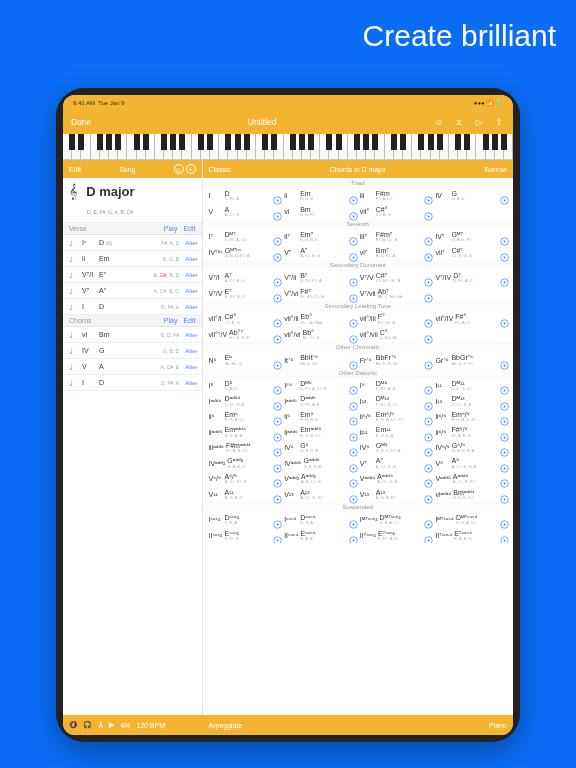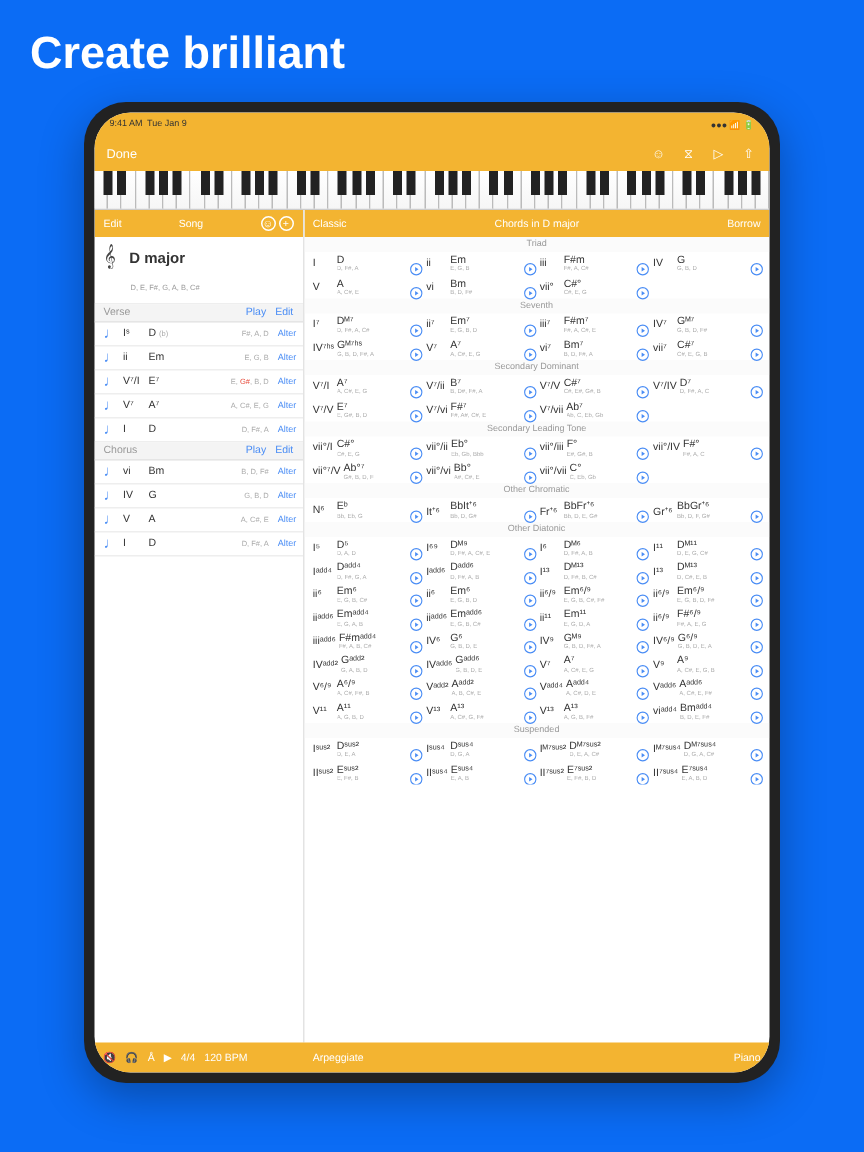--- a/index.html
+++ b/index.html
@@ -1,37 +1,37 @@
 <!DOCTYPE html>
 <html><head>
 <meta charset="utf-8">
 <style>
 *{margin:0;padding:0;box-sizing:border-box;font-family:-apple-system,BlinkMacSystemFont,"Helvetica Neue",sans-serif}
 body{background:#0b6cf5;width:576px;height:768px;overflow:hidden}
-.headline{text-align:left;color:#fff;font-size:30px;font-weight:700;line-height:1.2;padding:18px 20px 14px}
+.headline{text-align:right;color:#fff;font-size:30px;font-weight:400;line-height:1.2;padding:18px 20px 34px}
 .tablet{margin:0 56px;background:#222;border-radius:28px;padding:7px;box-shadow:0 10px 30px rgba(0,0,0,.3)}
-.screen{background:#fff;border-radius:24px;overflow:hidden;width:100%;height:640px;position:relative}
+.screen{background:#fff;border-radius:12px;overflow:hidden;width:100%;height:640px;position:relative}
 .statusbar{background:#f3b431;height:15px;display:flex;justify-content:space-between;align-items:center;padding:0 10px;font-size:6px;color:#333}
 .statusbar .left{display:flex;gap:3px}
 .navbar{background:#f3b431;height:24px;display:flex;align-items:center;justify-content:space-between;padding:0 8px;font-size:8.5px;color:#fff}
 .navbar .title{flex:1;text-align:center;font-weight:500}
 .navbar .actions{display:flex;gap:8px}
 .navbar .icon,.navbar .done{width:12px;height:12px;display:inline-flex;align-items:center;justify-content:center}
 .piano{height:26px;background:linear-gradient(#fff,#eee);display:flex;border-bottom:1px solid #ccc}
 .piano .wk{flex:1;border-right:1px solid #bbb;background:linear-gradient(#fff,#f6f6f6);position:relative}
 .piano .wk.bk::after{content:"";position:absolute;top:0;left:-3px;width:6px;height:16px;background:#222;z-index:2}
 .columns{display:flex;height:calc(100% - 85px)}
 .left-col{width:31%;border-right:1px solid #e3e3e3;display:flex;flex-direction:column;overflow:hidden}
 .right-col{width:69%;display:flex;flex-direction:column;overflow:hidden}
 .tabbar{background:#f3b431;height:18px;display:flex;align-items:center;justify-content:space-between;padding:0 6px;font-size:7px;color:#fff}
 .tabbar .tabs{display:flex;gap:6px}
 .tabbar .plus,.tabbar .smile{width:10px;height:10px;border:1px solid #fff;border-radius:50%;font-size:7px;display:inline-flex;align-items:center;justify-content:center}
 .keyrow{padding:4px 6px;border-bottom:1px solid #eee}
 .keyrow .clef{font-size:14px;color:#444}
-.keyrow .name{font-size:10px;font-weight:600;color:#333}
+.keyrow .name{font-size:13px;font-weight:600;color:#333}
 .keyrow .notes{font-size:5px;color:#999}
 .secthdr{background:#f4f4f4;padding:2px 6px;display:flex;justify-content:space-between;align-items:center;font-size:7px;color:#999;border-bottom:1px solid #e5e5e5}
 .secthdr .links{color:#4a8df5;display:flex;gap:6px}
 .progrow{display:flex;align-items:center;padding:2px 4px 2px 6px;border-bottom:1px solid #eee;font-size:7px;gap:3px}
 .progrow .note-icon{color:#4a8df5;font-size:10px;width:10px}
 .progrow .num{width:14px;color:#333;font-size:7px}
 .progrow .chord{width:22px;color:#333;font-size:7px}
 .progrow .chordnotes{flex:1;font-size:5px;color:#aaa;text-align:right}
 .progrow .alter{color:#4a8df5;margin-left:3px;font-size:6px}
 .right-tabbar{background:#f3b431;height:18px;display:flex;align-items:center;justify-content:space-between;padding:0 6px;font-size:7px;color:#fff}
@@ -63,20 +63,21 @@
 <div class="statusbar">
   <div class="left">
           <span>9:41 AM</span> 
           <span>Tue Jan 9</span>
         </div>
   <div>●●● 📶 🔋</div>
 </div>
 
 <div class="navbar">
   <span>Done</span>
+  <span class="title">Untitled</span>
   <div class="actions">
     <span class="icon">☺</span>
     <span class="icon">⧖</span>
     <span class="icon">▷</span>
     <span class="icon">⇧</span>
   </div>
 </div>
 
 <div class="piano" id="piano">
         <div class="wk"></div>

